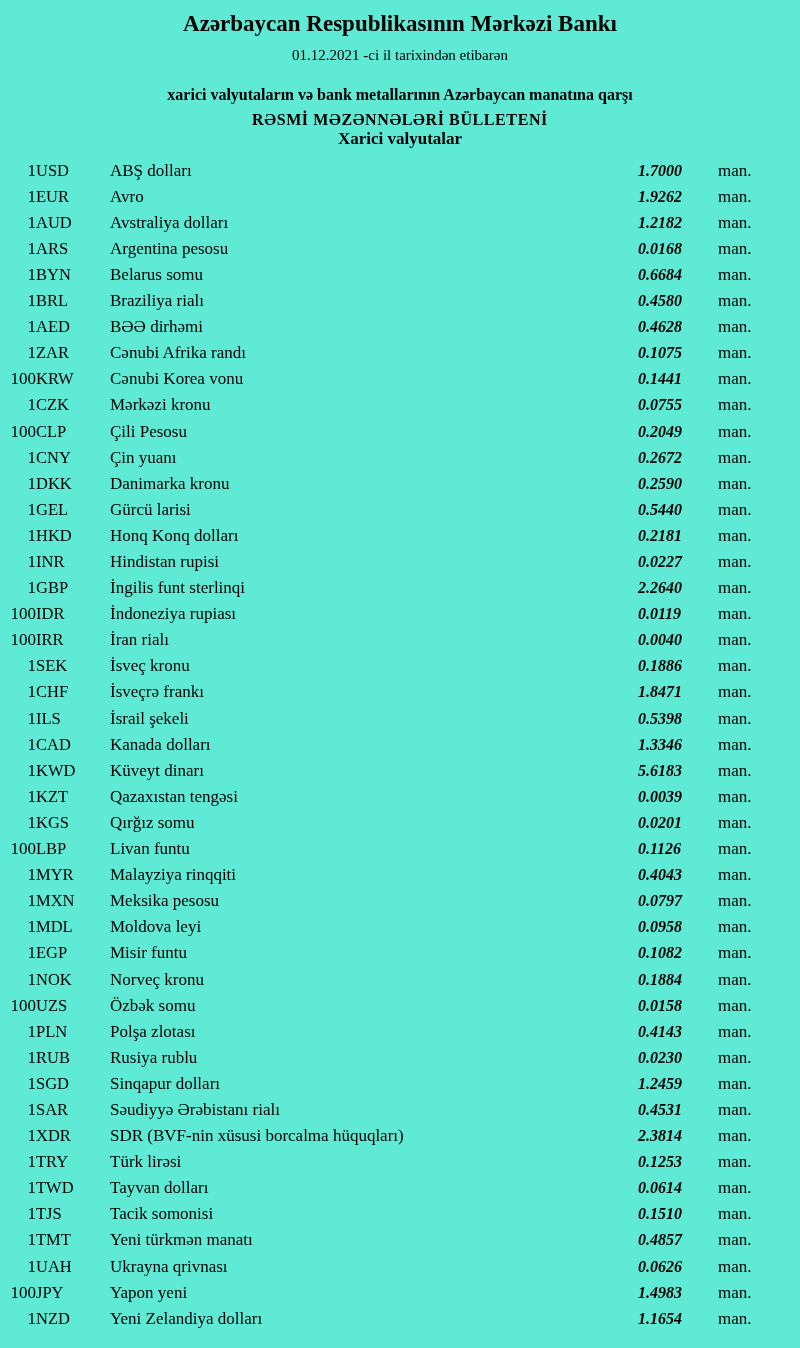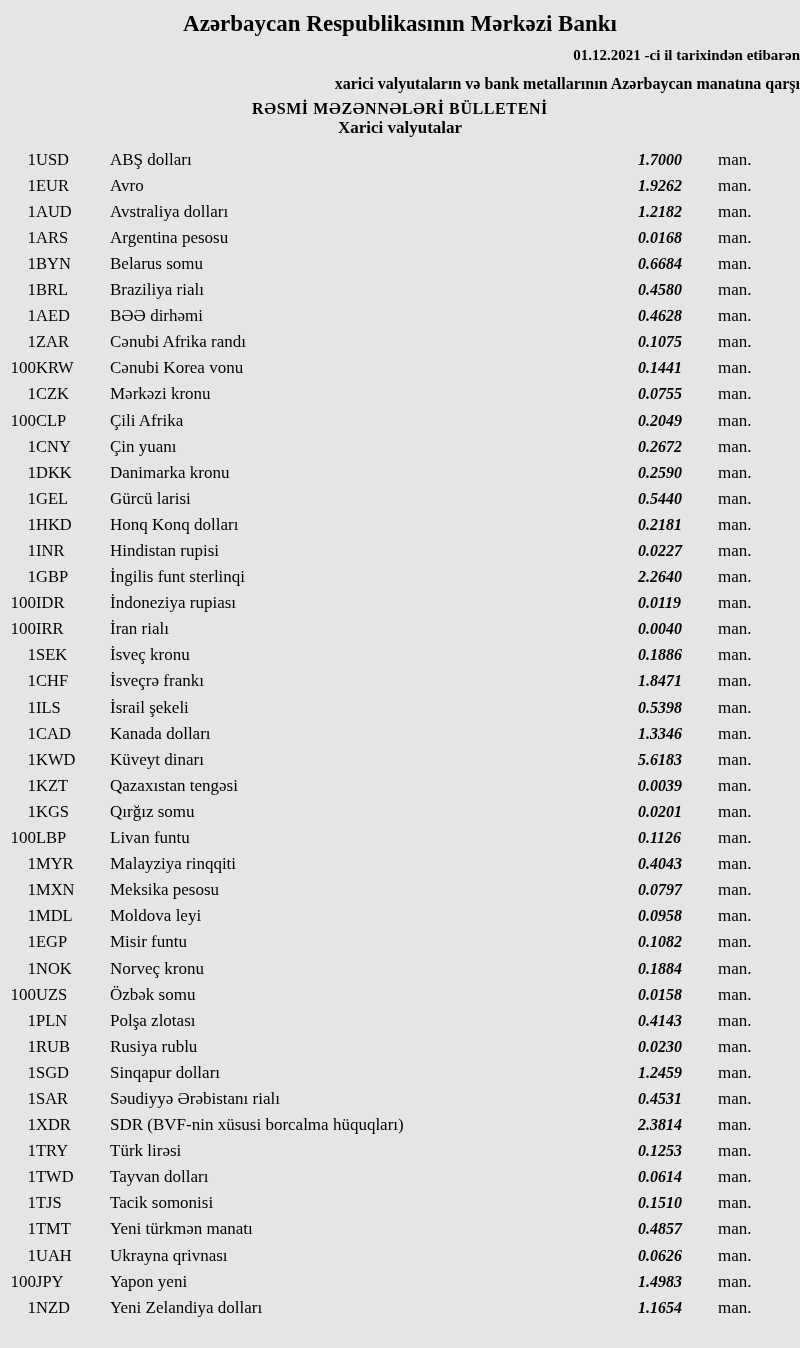--- a/index.html
+++ b/index.html
@@ -7,43 +7,41 @@
     margin: 0;
     padding: 0;
     background: #ffffff;
     color: #000000;
     font-family: "Liberation Serif", "DejaVu Serif", serif;
   }
   .page {
     width: 800px;
     height: 1348px;
     margin: 0 auto;
-    background: #e5e5e5;
+    background: #5eead4;
     overflow: hidden;
   }
   .header {
     text-align: center;
     padding-top: 10px;
   }
   .title {
     font-size: 23px;
     font-weight: bold;
     line-height: 1.2;
   }
   .date-line {
     font-size: 15px;
-    font-weight: bold;
+    font-weight: normal;
     margin-top: 9px;
-    text-align: right;
   }
   .subtitle-1 {
     font-size: 16px;
     font-weight: bold;
-    margin-top: 11px;
-    text-align: right;
+    margin-top: 22px;
   }
   .subtitle-2 {
     font-size: 16px;
     font-weight: bold;
     margin-top: 7px;
     letter-spacing: 0.6px;
   }
   .section-title {
     text-align: center;
     font-size: 17px;
@@ -170,21 +168,21 @@
       <div class="row">
         <span class="qty">1</span>
         <span class="code">CZK</span>
         <span class="name">Mərkəzi kronu</span>
         <span class="rate">0.0755</span>
         <span class="unit">man.</span>
       </div>
       <div class="row">
         <span class="qty">100</span>
         <span class="code">CLP</span>
-        <span class="name">Çili Afrika</span>
+        <span class="name">Çili Pesosu</span>
         <span class="rate">0.2049</span>
         <span class="unit">man.</span>
       </div>
       <div class="row">
         <span class="qty">1</span>
         <span class="code">CNY</span>
         <span class="name">Çin yuanı</span>
         <span class="rate">0.2672</span>
         <span class="unit">man.</span>
       </div>

